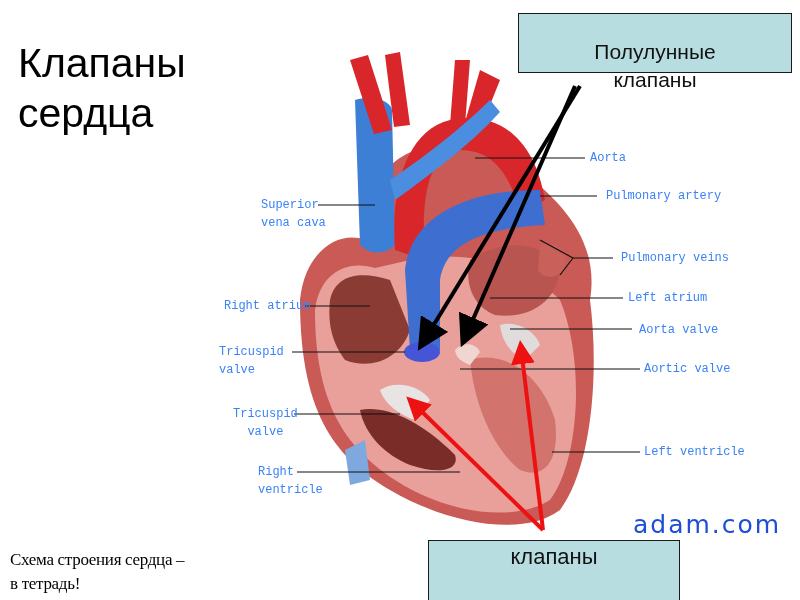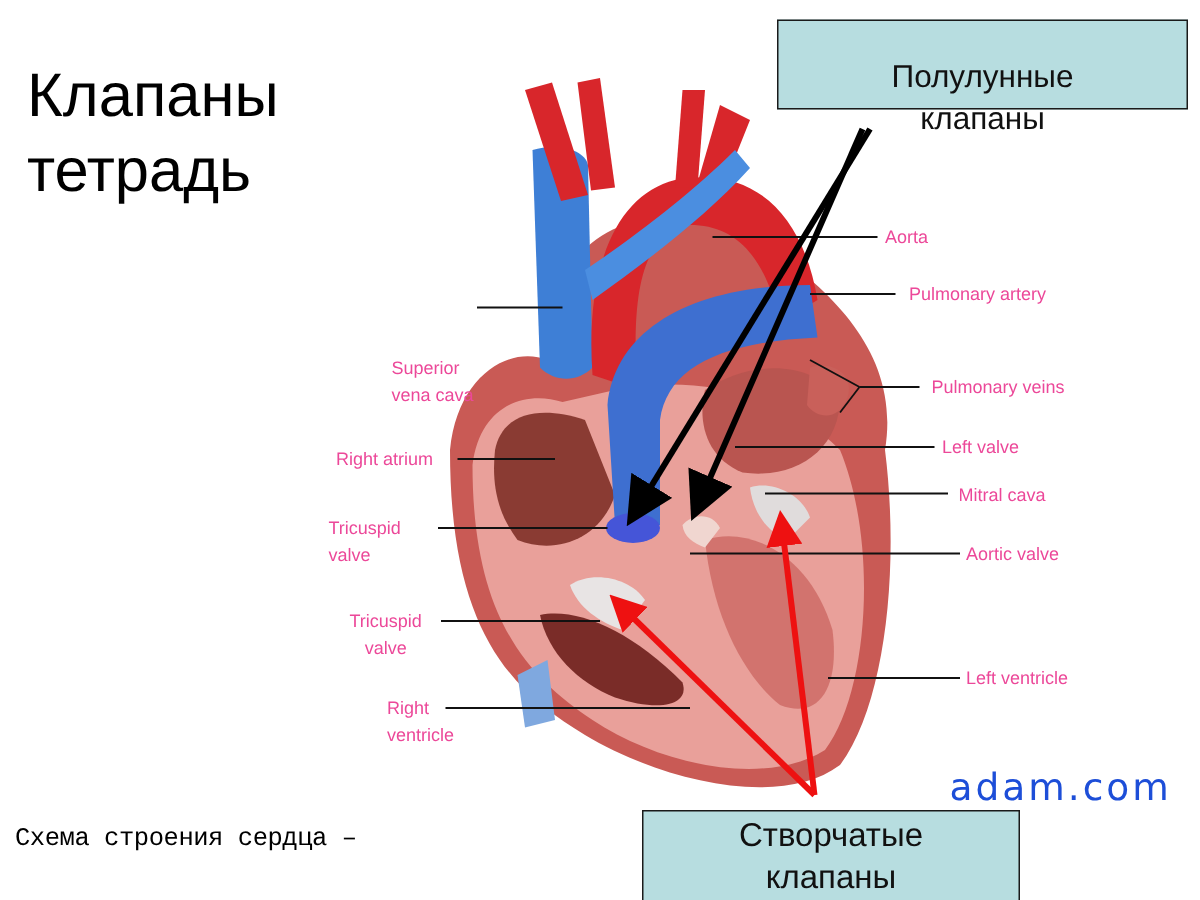--- a/index.html
+++ b/index.html
@@ -1,32 +1,32 @@
 <!DOCTYPE html>
 <html><head>
 <meta charset="utf-8">
 <style>
   html, body { margin:0; padding:0; background:#ffffff; }
   body { width:800px; height:600px; position:relative; overflow:hidden; font-family:"Liberation Sans", sans-serif; }
   .abs { position:absolute; }
   .title { left:18px; top:38px; font-size:41px; line-height:50px; color:#000; }
-  .note { left:10px; top:548px; font-size:17px; line-height:24px; color:#000; font-family:Liberation Mono, monospace; letter-spacing:-0.3px; }
+  .note { left:10px; top:548px; font-size:17px; line-height:24px; color:#000; font-family:Liberation Serif, serif; letter-spacing:-0.3px; }
   .callout { background:#b7dde0; border:1px solid #1a1a1a; box-sizing:border-box; text-align:center; color:#111; font-size:21px; line-height:28px; }
   .callout-top { left:518px; top:13px; width:274px; height:60px; padding-top:24px; }
   .callout-bottom { left:428px; top:540px; width:252px; height:70px; padding-top:2px; font-size:22px; }
-  .lbl { font-size:12px; line-height:18px; color:#ec4899; white-space:nowrap; }
+  .lbl { font-size:12px; line-height:18px; color:#3b82f6; white-space:nowrap;font-family:Liberation Mono, monospace; }
   .watermark { left:633px; top:510px; font-size:25px; letter-spacing:2px; color:#1d4ed8; font-family:"DejaVu Sans", sans-serif; }
   svg.layer { position:absolute; left:0; top:0; }
 </style>
 </head>
 <body>
 
 <div class="abs title">
   <div>Клапаны</div>
-  <div>тетрадь</div>
+  <div>сердца</div>
 </div>
 
 <svg class="layer" width="800" height="600">
 
   <path d="M300,300 C305,250 340,230 365,240 L380,180 C400,140 470,130 520,170 C560,200 600,240 590,300 C600,380 590,470 560,510 C520,540 440,520 390,490 C340,460 300,420 300,300 Z" fill="#c95a55"></path>
   <path d="M315,310 C320,270 350,260 375,268 L410,260 C460,250 520,260 560,300 C585,360 580,460 550,500 C510,525 440,510 395,480 C350,450 315,410 315,310 Z" fill="#e9a09a"></path>
 
   <path d="M330,300 C335,275 360,270 390,280 L410,330 C400,360 370,370 345,360 C330,340 328,320 330,300 Z" fill="#8a3b33"></path>
 
   <path d="M360,410 C385,405 420,420 455,455 C460,470 440,475 410,465 C385,455 365,435 360,410 Z" fill="#7a2c28"></path>
@@ -89,26 +89,26 @@
   </g>
   <g stroke="#ee1111" stroke-width="4" fill="none">
     <line x1="543" y1="530" x2="412" y2="402" marker-end="url(#ah-red)"></line>
     <line x1="543" y1="530" x2="521" y2="348" marker-end="url(#ah-red)"></line>
   </g>
 </svg>
 
 <div class="abs lbl" style="left:590px; top:149px;">Aorta</div>
 <div class="abs lbl" style="left:606px; top:187px;">Pulmonary artery</div>
 <div class="abs lbl" style="left:621px; top:249px;">Pulmonary veins</div>
-<div class="abs lbl" style="left:628px; top:289px;">Left valve</div>
-<div class="abs lbl" style="left:639px; top:321px;">Mitral cava</div>
+<div class="abs lbl" style="left:628px; top:289px;">Left atrium</div>
+<div class="abs lbl" style="left:639px; top:321px;">Aorta valve</div>
 <div class="abs lbl" style="left:644px; top:360px;">Aortic valve</div>
 <div class="abs lbl" style="left:644px; top:443px;">Left ventricle</div>
 
-<div class="abs lbl" style="left:261px; top:196px;margin-top:40px;">
+<div class="abs lbl" style="left:261px; top:196px;">
   <div>Superior</div>
   <div>vena cava</div>
 </div>
 <div class="abs lbl" style="left:224px; top:297px;">Right atrium</div>
 <div class="abs lbl" style="left:219px; top:343px;">
   <div>Tricuspid</div>
   <div>valve</div>
 </div>
 <div class="abs lbl" style="left:233px; top:405px;text-align:center;">
   <div>Tricuspid</div>
@@ -119,19 +119,19 @@
   <div>ventricle</div>
 </div>
 
 <div class="abs watermark">adam.com</div>
 
 <div class="abs callout callout-top">
   <div>Полулунные</div>
   <div>клапаны</div>
 </div>
 <div class="abs callout callout-bottom">
-  <div>Створчатые</div>
   <div>клапаны</div>
 </div>
 
 <div class="abs note">
   <div>Схема строения сердца –</div>
+  <div>в тетрадь!</div>
 </div>
 
 </body></html>

